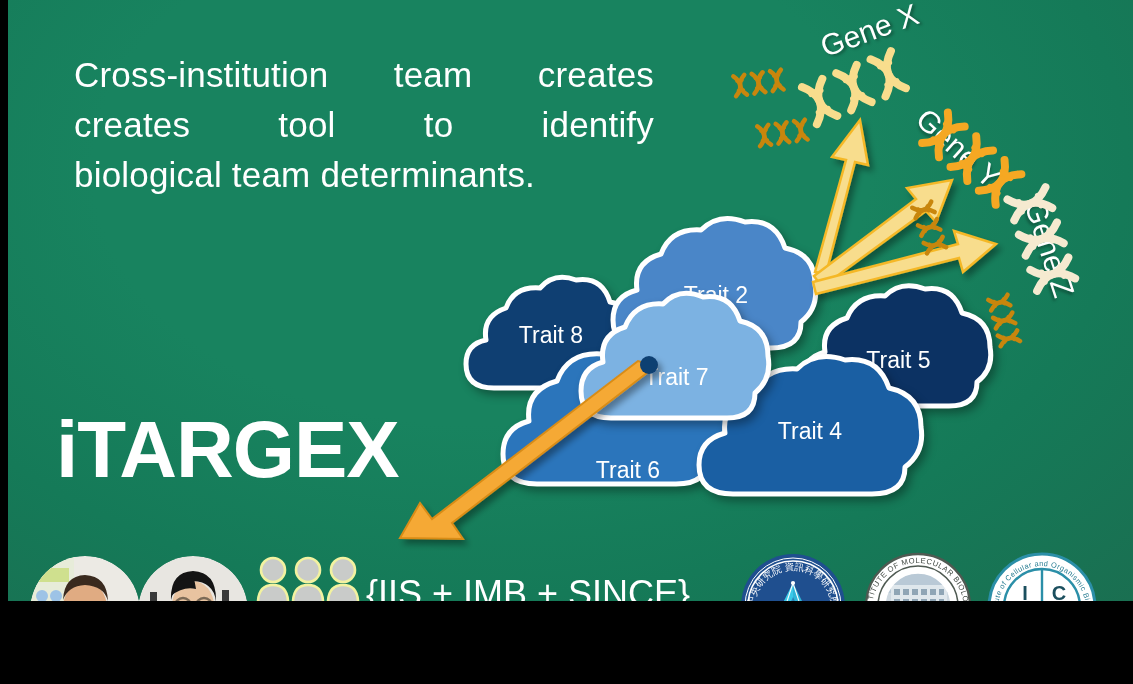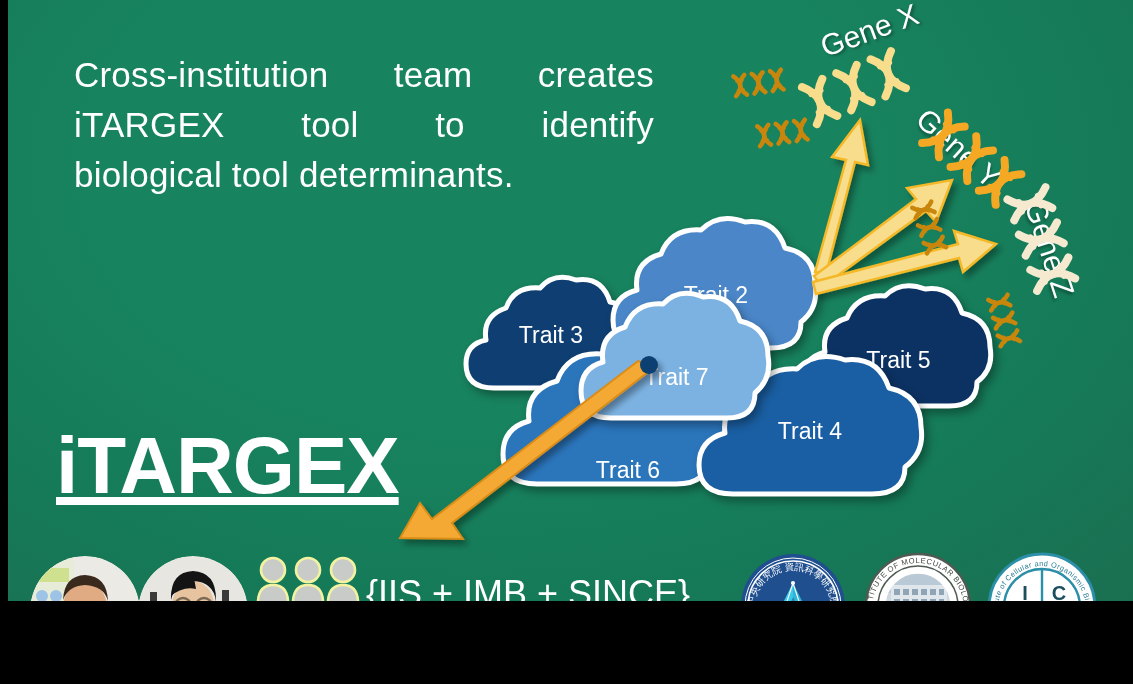--- a/index.html
+++ b/index.html
@@ -12,22 +12,22 @@
 
   
   #headline{position:absolute;left:66px;top:50px;width:580px;
             color:#fff;font-size:35px;line-height:50px;
             text-align:justify;text-align-last:justify;
             letter-spacing:.2px;}
   #headline .ln{display:block;}
   #headline .last{text-align-last:left;}
 
   
-  #bigtitle{position:absolute;left:48px;top:420px;color:#fff;
-            font-size:80px;font-weight:bold;letter-spacing:-1px;text-decoration:underline;}
+  #bigtitle{position:absolute;left:48px;top:404px;color:#fff;
+            font-size:80px;font-weight:bold;letter-spacing:-1px;}
 
   
   .cloud{position:absolute;filter:drop-shadow(4px 5px 4px rgba(0,0,0,.33));}
   .cloud svg{display:block;overflow:visible;}
   .cloud .lbl{position:absolute;left:0;top:0;width:100%;height:100%;
               display:flex;align-items:center;justify-content:center;
               color:#fff;font-size:23px;pointer-events:none;}
 
   
   .gene{position:absolute;color:#fff;font-size:30px;white-space:nowrap;
@@ -50,31 +50,31 @@
   .logo{position:absolute;}
   .logo svg{display:block;}
 </style>
 </head>
 <body>
 
 <div id="slide">
 
   <div id="headline">
     <span class="ln">Cross-institution team creates</span>
-    <span class="ln">iTARGEX tool to identify</span>
-    <span class="ln last">biological tool determinants.</span>
+    <span class="ln">creates tool to identify</span>
+    <span class="ln last">biological team determinants.</span>
   </div>
 
   <div id="bigtitle">iTARGEX</div>
 
   <div class="cloud" style="left:448px;top:270px;width:190px;height:130px;">
     <svg width="190" height="130" viewBox="0 0 190 130">
       <path d="M38 118 Q10 118 10 94 Q10 74 30 70 Q26 46 50 38 Q58 16 84 18 Q98 2 120 10 Q146 6 154 32 Q180 36 180 62 Q184 84 168 96 Q168 118 142 118 Z" fill="#0f3f72" stroke="#ffffff" stroke-width="5" stroke-linejoin="round"></path>
     </svg>
-    <div class="lbl">Trait 3</div>
+    <div class="lbl">Trait 8</div>
   </div>
 
   <div class="cloud" style="left:593px;top:210px;width:230px;height:150px;">
     <svg width="230" height="150" viewBox="0 0 230 150">
       <path d="M44 138 Q12 138 12 110 Q12 86 36 80 Q32 52 60 44 Q70 18 100 20 Q118 2 144 12 Q174 8 184 38 Q214 44 214 74 Q218 98 200 112 Q200 138 170 138 Z" fill="#4a86c8" stroke="#ffffff" stroke-width="5" stroke-linejoin="round"></path>
     </svg>
     <div class="lbl" style="padding-top:10px;">Trait 2</div>
   </div>
 
   <div class="cloud" style="left:783px;top:278px;width:215px;height:140px;">

